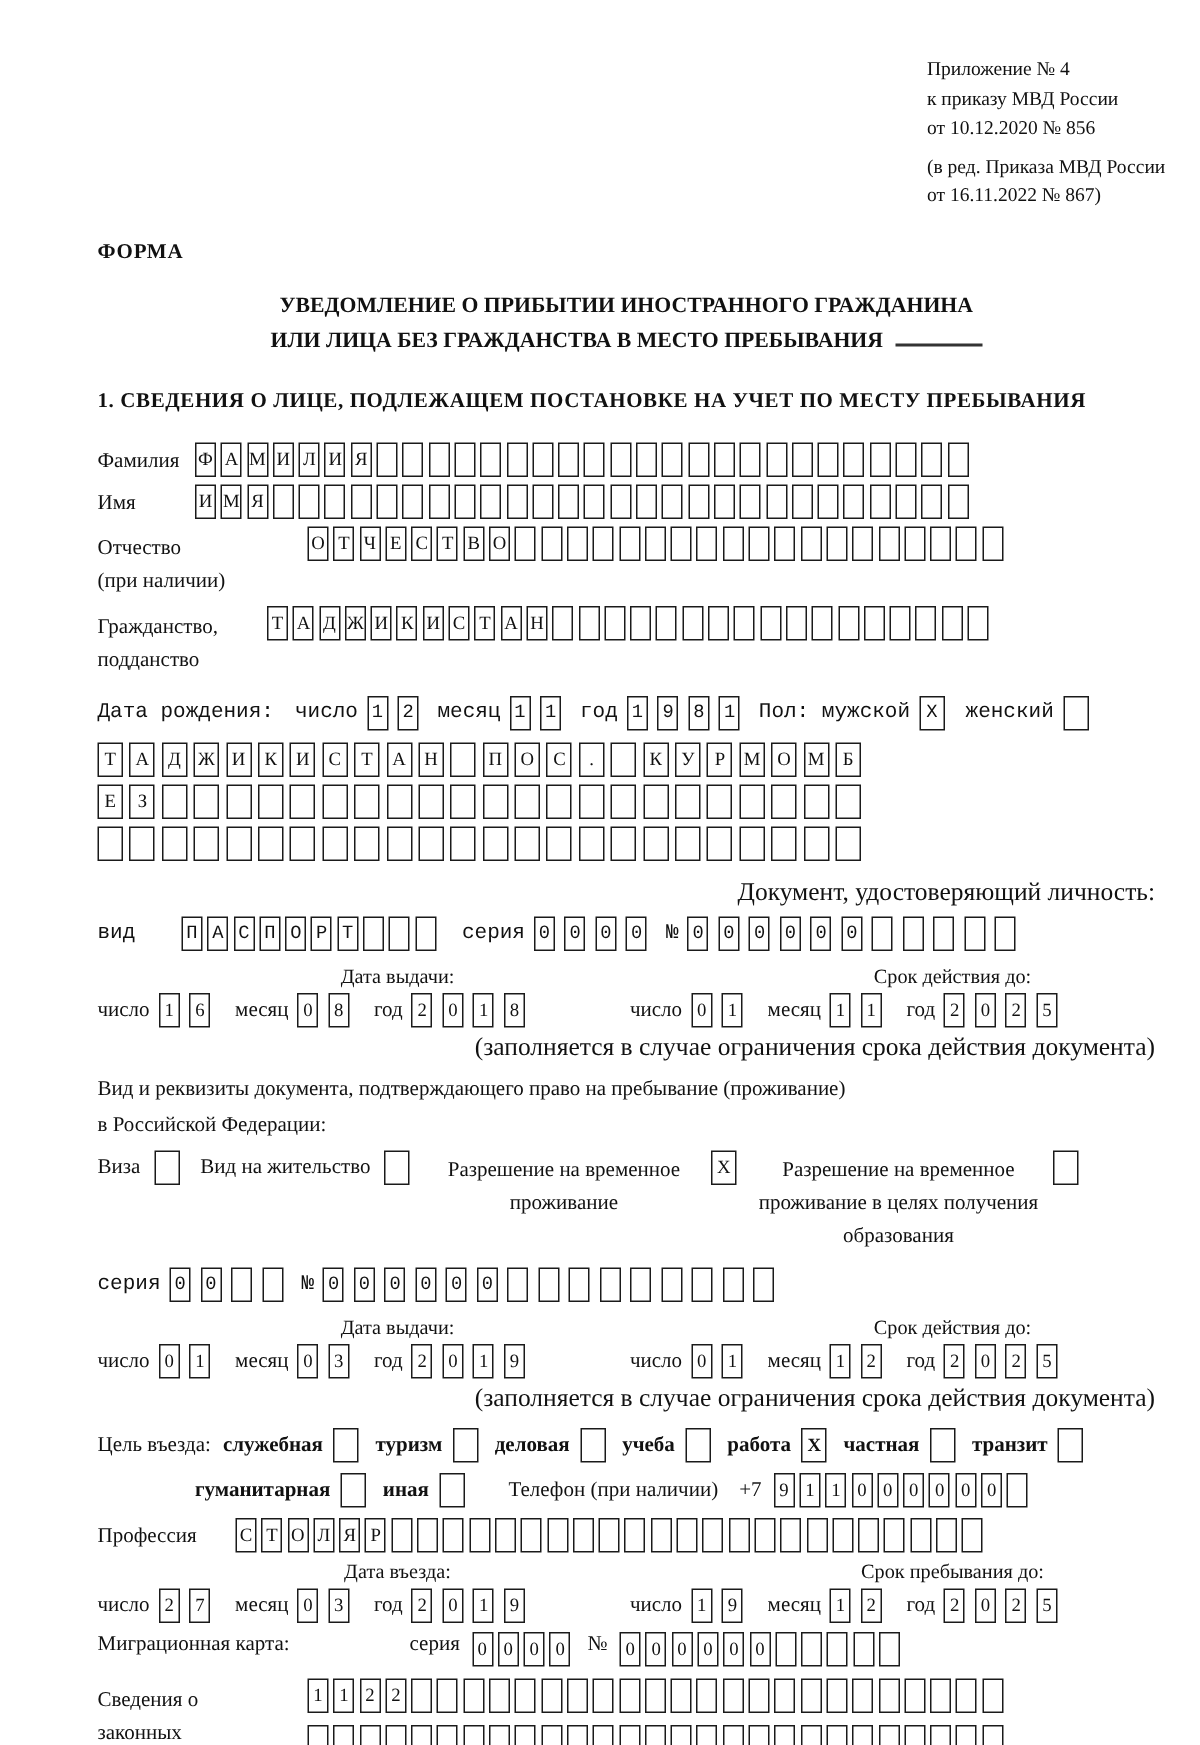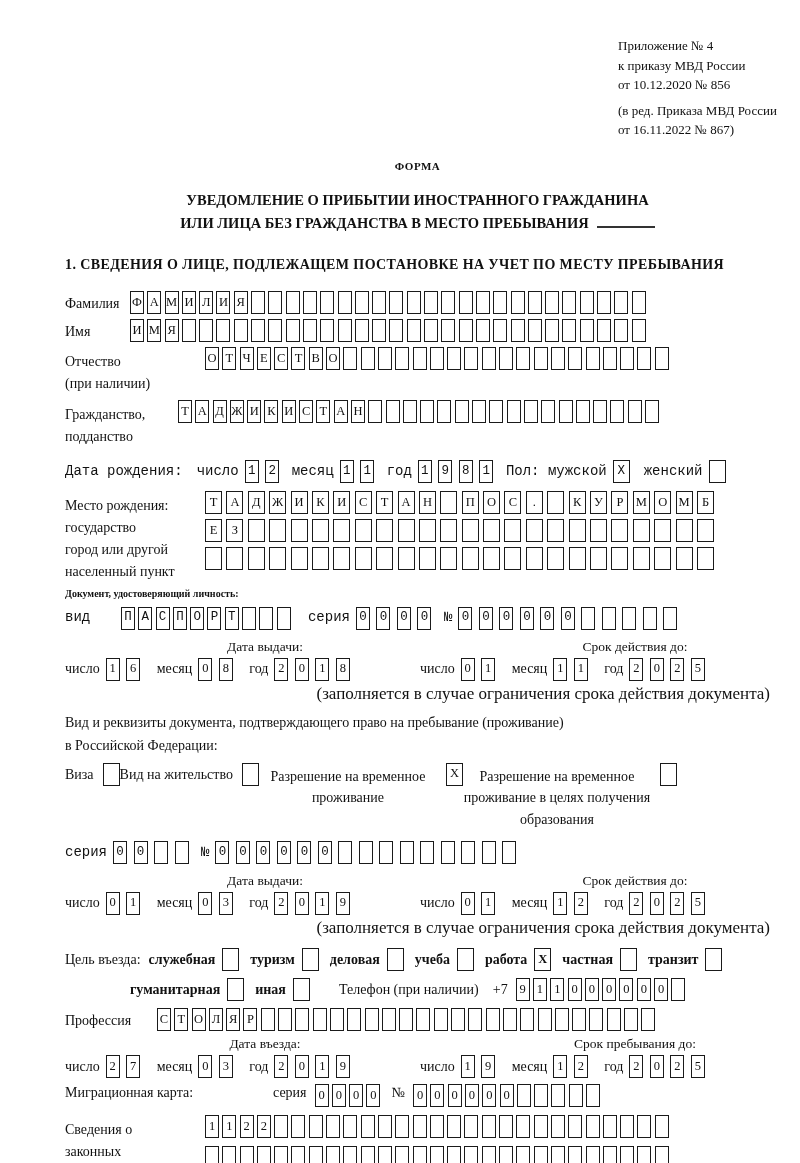--- a/index.html
+++ b/index.html
@@ -7,21 +7,21 @@
   body {
     width: 800px; min-height: 1163px; color: #111;
     font-family: "Liberation Serif", "DejaVu Serif", serif;
     font-size: 14px; line-height: 1.25;
   }
   .page { padding: 36px 30px 16px 65px; }
 
   
   .hdr { margin-left: 553px; width: 182px; font-size: 13px; line-height: 1.5; }
   .hdr .gap { height: 6px; }
-  .forma { text-align: center; font-weight: bold; font-size: 11px; margin: 20px 0 16px; letter-spacing: .5px; }
+  .forma { text-align: left; font-weight: bold; font-size: 14px; margin: 20px 0 16px; letter-spacing: .5px; }
 
   .title { text-align: center; font-weight: bold; font-size: 14.5px; line-height: 1.6; margin-bottom: 20px; }
   .blank { display:inline-block; width: 58px; border-bottom: 2px solid #333; height: 12px; margin-left: 8px; }
   .sec1 { font-weight: bold; font-size: 14px; letter-spacing: .4px; margin-bottom: 18px; }
 
   
   .cells { display: inline-flex; flex-wrap: nowrap; vertical-align: middle; }
   .cell {
     display: inline-flex; align-items: center; justify-content: center;
     width: 14px; height: 23px; border: 1.6px solid #1a1a1a; margin-right: 3.3px;
@@ -52,21 +52,21 @@
   .dhead .dr { width: 260px; margin-left: 115px; text-align: center; }
   .drow { display: flex; align-items: center; margin-bottom: 2px; }
   .dgroup { display: inline-flex; align-items: center; }
   .dgroup > span { margin-right: 6px; }
   .dgroup .cells { margin-right: 10px; }
   .dcol1 { width: 355px; }
   .note { font-size: 17px; text-align: right; margin: 1px 0 10px; }
 
   
   .optrow { display: flex; align-items: flex-start; margin: 8px 0 10px; }
-  .opt { display: inline-flex; align-items: flex-start; }
+  .opt { display: inline-flex; align-items: flex-start; margin-right: 14px; }
   .opt .olabel { padding-top: 3px; margin-right: 9px; }
   .opt .center { text-align: center; line-height: 1.55; }
   .wmid { width: 178px; }
   .wbig { width: 188px; }
 
   .vrow { display: flex; align-items: center; margin-bottom: 7px; flex-wrap: nowrap; }
   .vrow .vlabel { margin-right: 8px; text-align: center; }
   .vopt { display: inline-flex; align-items: center; margin-right: 11px; font-weight: bold; }
   .vopt span:first-child { margin-right: 7px; }
   .indent { margin-left: 65px; }
@@ -270,26 +270,20 @@
         <span class="cell">1</span>
       </span>
     <span>Пол: мужской</span>
     <span class="cbox">X</span>
     <span style="margin-left:8px;">женский</span>
     <span class="cbox"></span>
   </div>
 
   
   <div class="frow">
-    <span class="flabel w140 lbl-lines">
-      <div>Место рождения:</div>
-      <div>государство</div>
-      <div>город или другой</div>
-      <div>населенный пункт</div>
-    </span>
     <span class="stack">
       <div class="cells cells--w">
           <span class="cell">Т</span>
           <span class="cell">А</span>
           <span class="cell">Д</span>
           <span class="cell">Ж</span>
           <span class="cell">И</span>
           <span class="cell">К</span>
           <span class="cell">И</span>
           <span class="cell">С</span>
@@ -359,21 +353,21 @@
           <span class="cell"></span>
           <span class="cell"></span>
           <span class="cell"></span>
           <span class="cell"></span>
           <span class="cell"></span>
         </div>
     </span>
   </div>
 
   
-  <div style="text-align:left; font-weight:bold; font-size:10px; margin:2px 0 6px;">Документ, удостоверяющий личность:</div>
+  <div style="text-align:right; font-weight:normal; font-size:17px; margin:2px 0 6px;">Документ, удостоверяющий личность:</div>
 
   <div class="frow inl" style="align-items:center;">
     <span class="w65" style="width:50px;">вид</span>
     <span class="cells" style="margin-right:14px;">
         <span class="cell">П</span>
         <span class="cell">А</span>
         <span class="cell">С</span>
         <span class="cell">П</span>
         <span class="cell">О</span>
         <span class="cell">Р</span>

